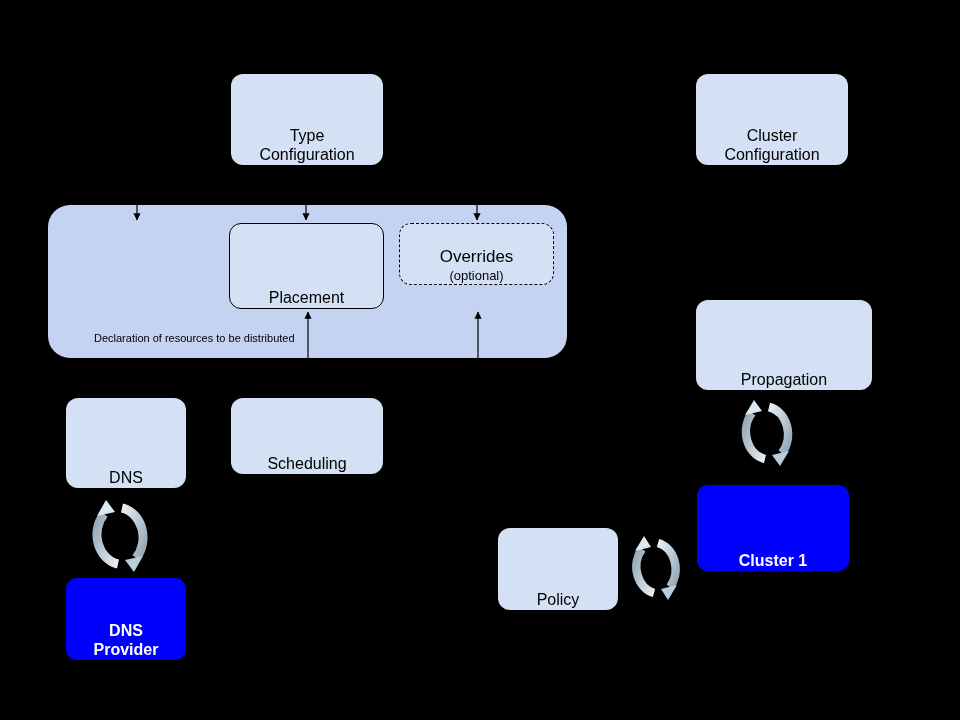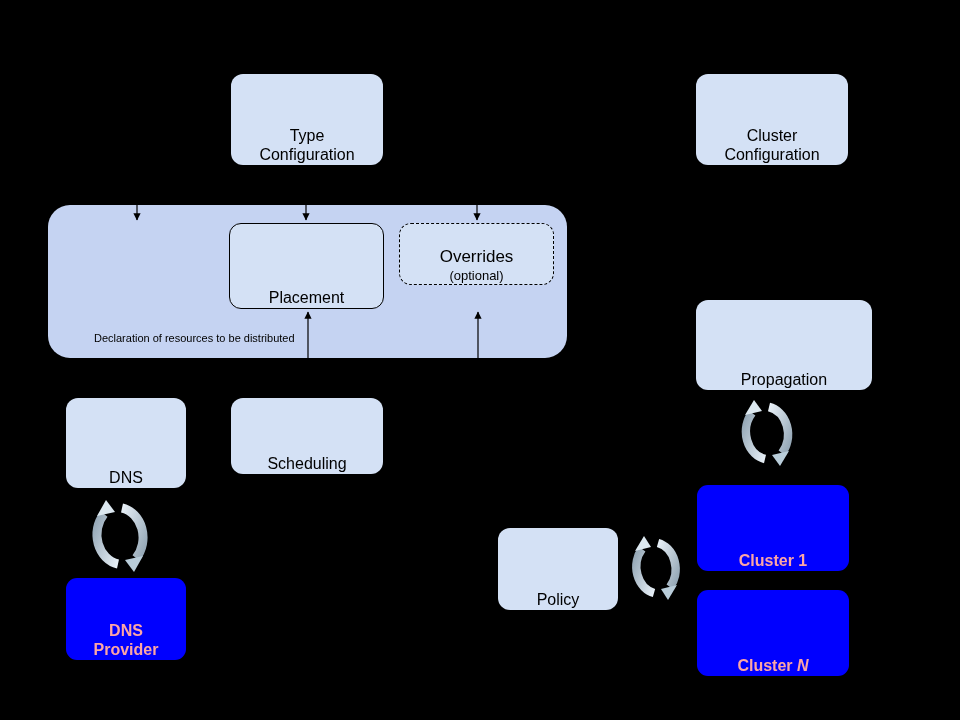--- a/index.html
+++ b/index.html
@@ -44,21 +44,21 @@
   }
   .node.outlined {
     border: 1.3px solid #000000;
   }
   .node.dashed {
     border: 1.4px dashed #000000;
     
   }
   .node.cluster {
     background: #0000ff;
-    color: #fca5a5;
+    color: #ffffff;
     font-weight: bold;
     border: none;
     border-radius: 11px;
   }
   .node.cluster .label {
     font-size: 16px;
   }
   .italic {
     font-style: italic;
   }
@@ -140,23 +140,20 @@
   </div>
 
   <div class="node plain" style="left:696px; top:300px; width:176px; height:90px;">
     <span class="label">Propagation</span>
   </div>
 
   <div class="node cluster" style="left:697px; top:485px; width:152px; height:86px;">
     <span class="label"><span>Cluster </span><span>1</span></span>
   </div>
 
-  <div class="node cluster" style="left:697px; top:590px; width:152px; height:86px;">
-    <span class="label"><span>Cluster </span><span class="italic">N</span></span>
-  </div>
 
   <svg class="arrow-layer" width="960" height="720" viewBox="0 0 960 720" xmlns="http://www.w3.org/2000/svg">
     <defs>
       <marker id="ah" markerWidth="7" markerHeight="7" refX="5.6" refY="3" orient="auto">
         <path d="M0,0 L6,3 L0,6 z" fill="#000000"></path>
       </marker>
       <linearGradient id="syncGradA" x1="0" y1="0" x2="1" y2="1">
         <stop offset="0%" stop-color="#e8f0f7"></stop>
         <stop offset="100%" stop-color="#93a6b5"></stop>
       </linearGradient>

